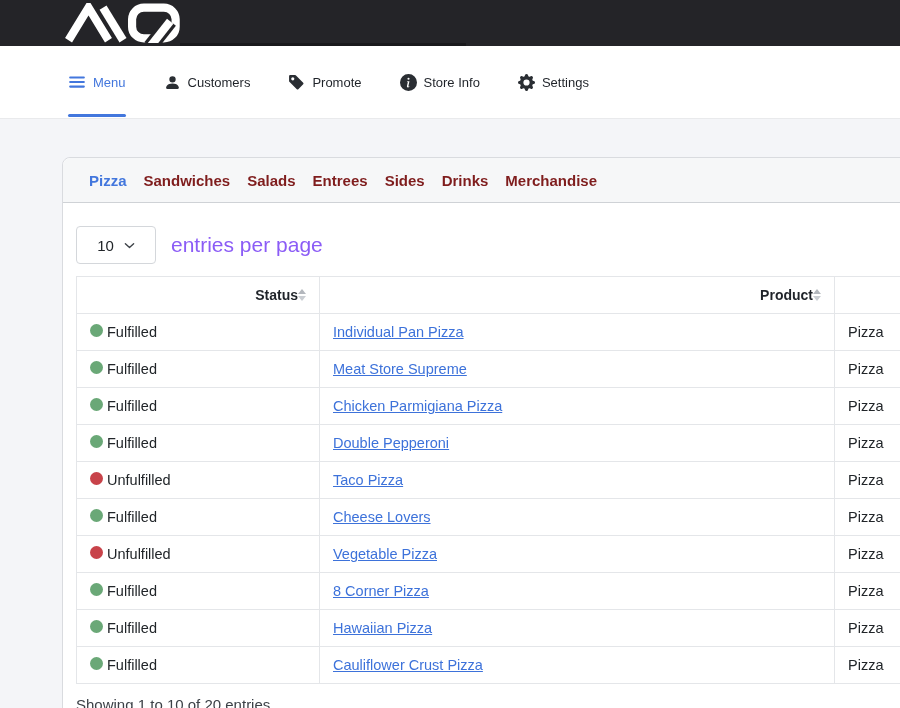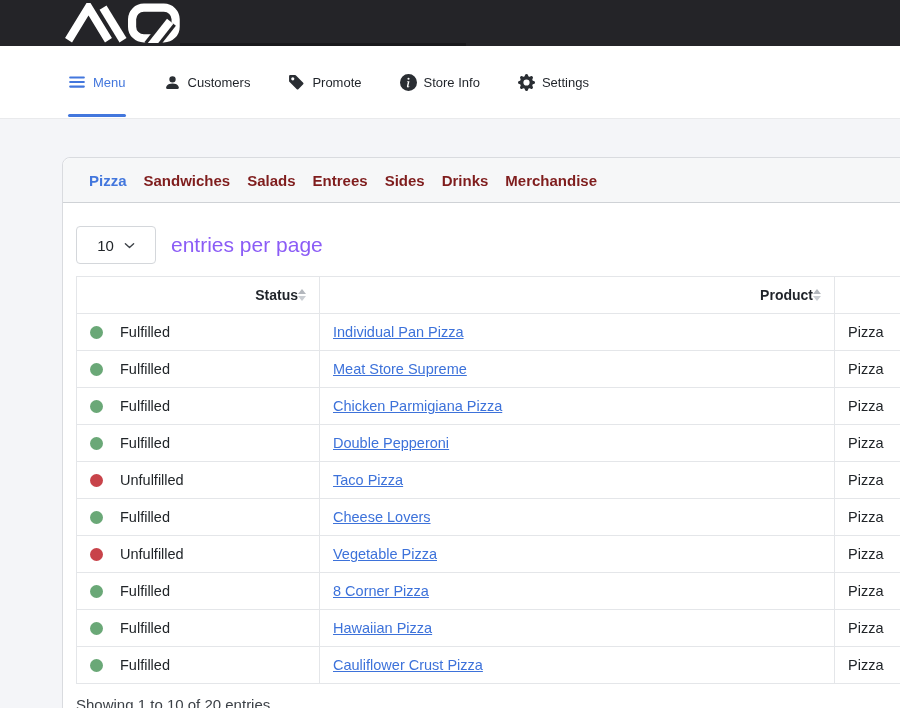--- a/index.html
+++ b/index.html
@@ -157,21 +157,21 @@
     border-right: 4px solid transparent;
     border-bottom: 5px solid #b3b7bd;
   }
   .caret-down {
     width: 0; height: 0;
     border-left: 4px solid transparent;
     border-right: 4px solid transparent;
     border-top: 5px solid #c9cdd2;
   }
 
-  .status-cell { display: flex; align-items: center; gap: 17px; }
+  .status-cell { display: flex; gap: 4px; }
   .status-dot {
     width: 13px; height: 13px;
     border-radius: 50%;
     background: #6aa877;
     flex: none;
   }
   .status-dot[data-status="Unfulfilled"] { background: #c8434a; }
 
   a.product-link {
     color: #3d72da;

